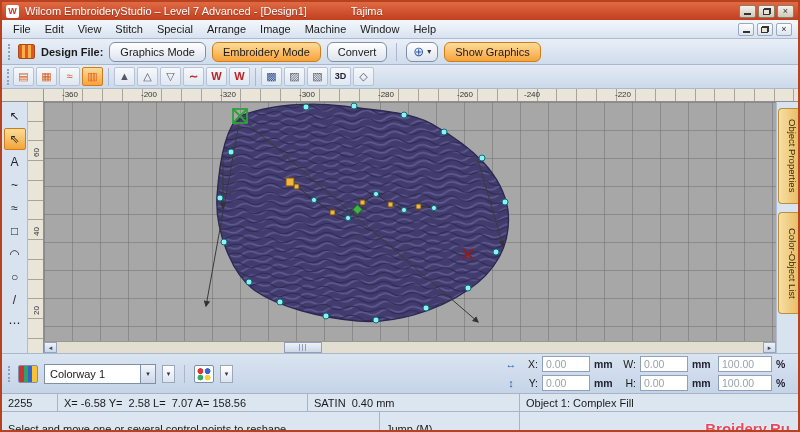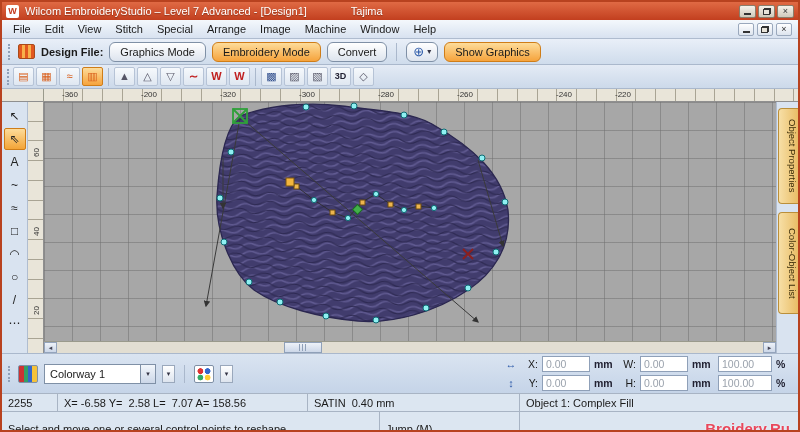--- a/index.html
+++ b/index.html
@@ -191,21 +191,21 @@
 
   <div class="ruler-row">
     <div class="ruler-corner"></div>
     <div class="ruler-h">
       <span class="tick" style="left:18px">-360</span>
       <span class="tick" style="left:97px">-200</span>
       <span class="tick" style="left:176px">-320</span>
       <span class="tick" style="left:255px">-300</span>
       <span class="tick" style="left:334px">-280</span>
       <span class="tick" style="left:413px">-260</span>
-      <span class="tick" style="left:512px">-240</span>
+      <span class="tick" style="left:480px">-240</span>
       <span class="tick" style="left:571px">-220</span>
     </div>
   </div>
 
   <div class="main">
 
     <div class="tools">
       <span class="tool">↖</span>
       <span class="tool active">⇖</span>
       <span class="tool">A</span>

